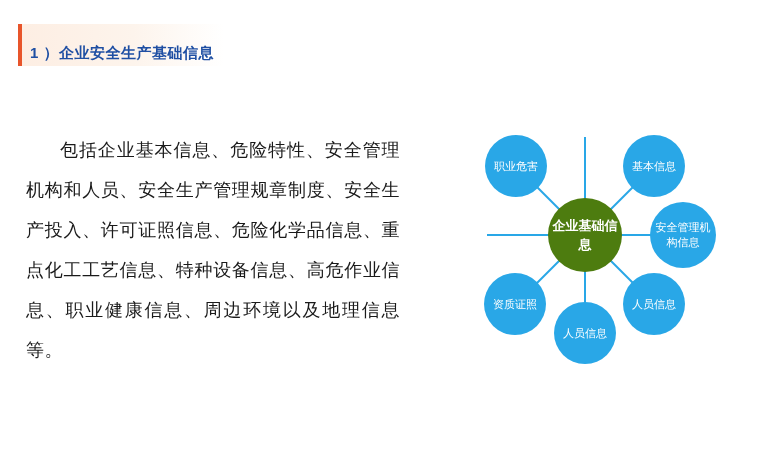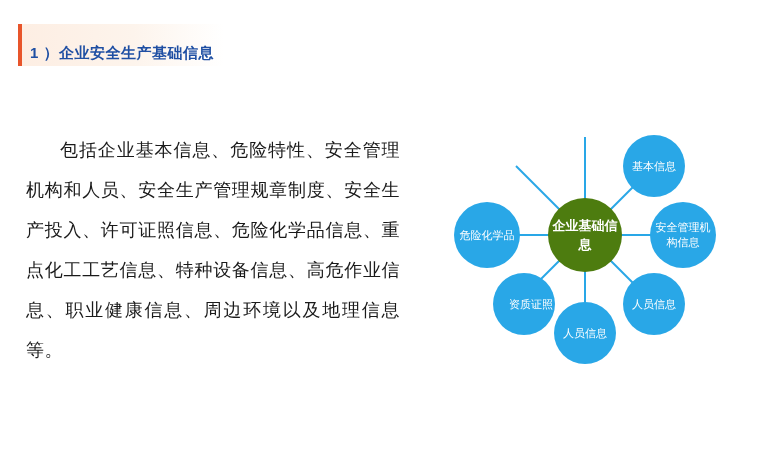--- a/index.html
+++ b/index.html
@@ -133,27 +133,27 @@
     </div>
 
     <div class="node node-outer" style="left:213px; top:233px;">
       <span>人员信息</span>
     </div>
 
     <div class="node node-outer" style="left:144px; top:262px;">
       <span>人员信息</span>
     </div>
 
-    <div class="node node-outer" style="left:83px; top:233px;justify-content:flex-end;">
+    <div class="node node-outer" style="left:74px; top:233px;">
       <span>资质证照</span>
     </div>
 
-    <div class="node node-outer wide" style="left:44px; top:162px;">
-      <span>危险化学品</span>
+
+    <div class="node node-outer" style="left:75px; top:95px;">
+      <span>职业危害</span>
     </div>
-
 
     <div class="node node-center" style="left:138px; top:158px;">
       <span>企业基础信息</span>
     </div>
   </div>
 
 </div>
 
 </body></html>

